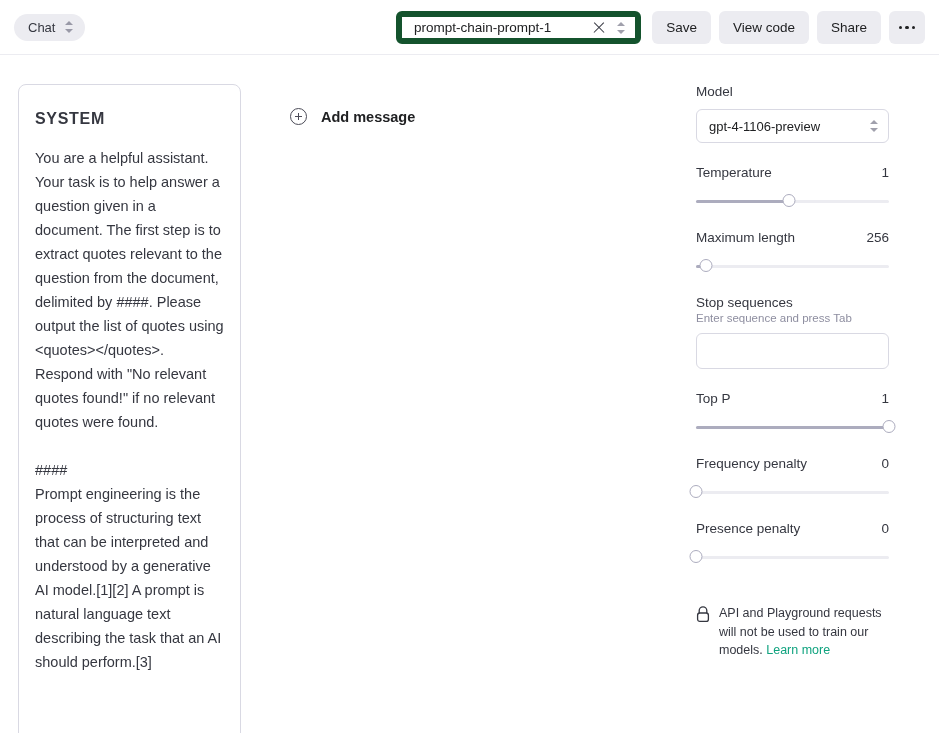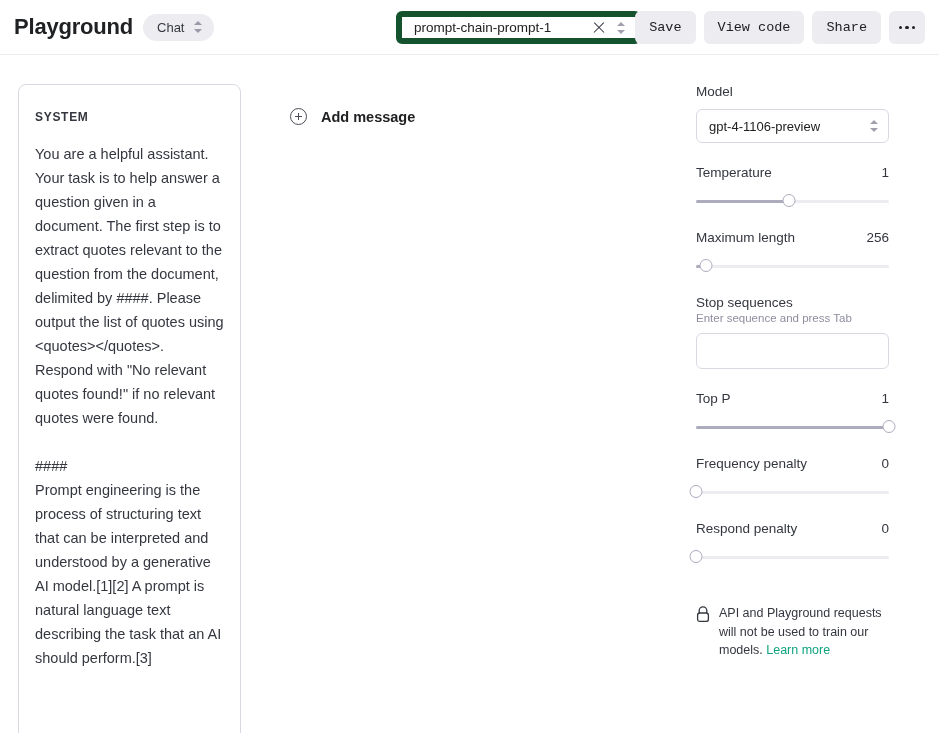--- a/index.html
+++ b/index.html
@@ -104,21 +104,21 @@
     gap: 8px;
     align-items: center;
   }
   .hdr-btn {
     background: #ececf1;
     border: none;
     border-radius: 6px;
     height: 33px;
     padding: 0 14px;
     font-size: 13.5px;
-    font-family: Liberation Mono, monospace;
+    font-family: Liberation Sans, sans-serif;
     color: #202123;
     cursor: pointer;
   }
   .hdr-btn.more {
     width: 36px;
     padding: 0;
     display: flex;
     align-items: center;
     justify-content: center;
     gap: 3px;
@@ -139,21 +139,21 @@
     top: 29px;
     width: 223px;
     height: 660px;
     border: 1px solid #d9d9e3;
     border-radius: 8px;
     padding: 25px 16px 0 16px;
     overflow: hidden;
     background: #fff;
   }
   .sys-label {
-    font-size: 12px;
+    font-size: 16px;
     font-weight: bold;
     letter-spacing: .7px;
     color: #353740;
     margin-bottom: 18px;
   }
   .sys-text {
     font-size: 14.5px;
     line-height: 24px;
     color: #353740;
     white-space: pre-wrap;
@@ -305,21 +305,20 @@
     font-size: 12.5px;
     line-height: 18.5px;
     color: #353740;
   }
   .learn-more { color: #10a37f; cursor: pointer; }
 </style>
 </head>
 <body>
 
 <div class="header">
-  <div class="app-title">Playground</div>
 
   <button class="mode-pill">
     <span>Chat</span>
     <span class="selector-icon"></span>
   </button>
 
   <div class="preset-wrap">
     <span class="preset-value">prompt-chain-prompt-1</span>
     <span class="clear-icon"></span>
     <span class="selector-icon"></span>
@@ -417,21 +416,21 @@
       </div>
       <div class="slider">
         <div class="track"></div>
         <div class="fill" style="width: 0%;"></div>
         <div class="thumb" style="left: 0%;"></div>
       </div>
     </div>
 
     <div class="group">
       <div class="field-label-row">
-        <span>Respond penalty</span>
+        <span>Presence penalty</span>
         <span class="field-value">0</span>
       </div>
       <div class="slider">
         <div class="track"></div>
         <div class="fill" style="width: 0%;"></div>
         <div class="thumb" style="left: 0%;"></div>
       </div>
     </div>
 
     <div class="privacy">

